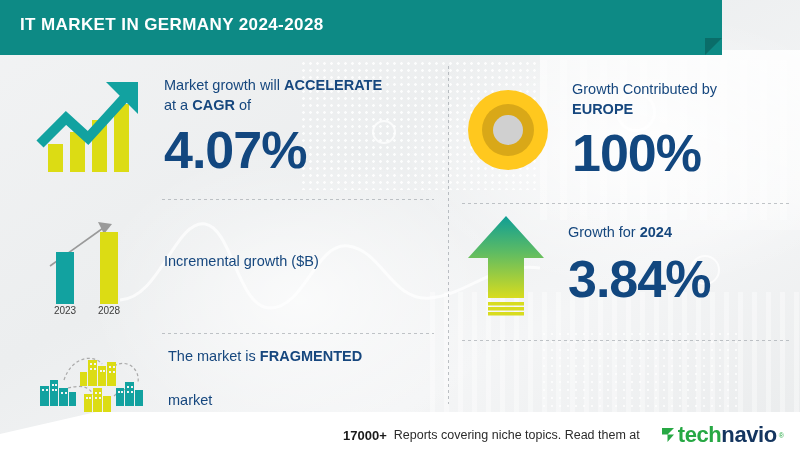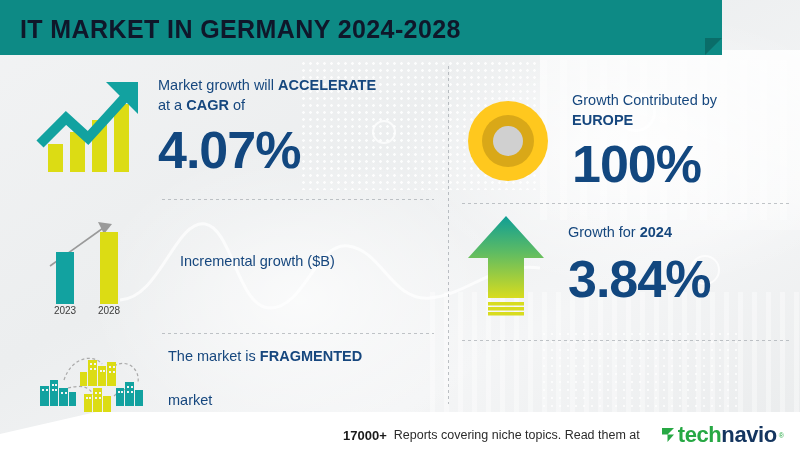--- a/index.html
+++ b/index.html
@@ -94,22 +94,22 @@
     top: 0; left: 0;
     width: 722px;
     height: 55px;
     background: #0d8a85;
     z-index: 5;
   }
   .header-title {
     position: absolute;
     left: 20px;
     top: 15px;
-    color: #0f172a;
-    font-size: 25px;
+    color: #ffffff;
+    font-size: 17px;
     font-weight: bold;
     letter-spacing: 0.4px;
     white-space: nowrap;
   }
   .header-fold {
     position: absolute;
     top: 38px;
     left: 705px;
     width: 0; height: 0;
     border-left: 17px solid #0a6d69;
@@ -157,42 +157,42 @@
     position: absolute;
     display: flex;
     align-items: center;
   }
   .stat-icon {
     flex: 0 0 auto;
     display: flex;
     align-items: center;
     justify-content: center;
   }
-  .stat-text { margin-left: 8px; }
+  .stat-text { margin-left: 14px; }
 
   .caption {
     color: #16477e;
     font-size: 14.5px;
     line-height: 1.35;
   }
   .caption b { font-weight: bold; }
 
   .bignum {
     color: #12477f;
     font-weight: bold;
     letter-spacing: -1px;
     line-height: 1;
   }
   .bignum.sz-xl { font-size: 52px; }
 
   
   .block-cagr   { left: 28px;  top: 72px;  width: 410px; }
   .block-incr   { left: 28px;  top: 208px; width: 410px; }
   .block-frag   { left: 28px;  top: 344px; width: 415px; }
-  .block-europe { left: 462px; top: 91px;  width: 330px; }
+  .block-europe { left: 462px; top: 80px;  width: 330px; }
   .block-2024   { left: 462px; top: 212px; width: 330px; }
 
   
   .footer {
     position: absolute;
     left: 0; bottom: 0;
     width: 800px;
     height: 38px;
     background: #ffffff;
     z-index: 4;
@@ -281,21 +281,21 @@
     <div class="stat-icon" style="flex-direction:column">
       <svg width="120" height="108" viewBox="0 0 120 108">
         <path d="M22,58 L78,18" fill="none" stroke="#9a9a9a" stroke-width="1.6"></path>
         <path d="M70,14 L84,16 L76,26 Z" fill="#9a9a9a"></path>
         <rect x="28" y="44" width="18" height="52" fill="#12a2a0"></rect>
         <rect x="72" y="24" width="18" height="72" fill="#dcdc14"></rect>
         <text x="37" y="106" font-family="Liberation Sans, sans-serif" font-size="10" fill="#3c3c3c" text-anchor="middle">2023</text>
         <text x="81" y="106" font-family="Liberation Sans, sans-serif" font-size="10" fill="#3c3c3c" text-anchor="middle">2028</text>
       </svg>
     </div>
-    <div class="stat-text" style="margin-left:32px">
+    <div class="stat-text" style="margin-left:16px">
       <div class="caption">Incremental growth ($B)</div>
     </div>
   </div>
 
   <div class="stat block-frag">
     <div class="stat-icon">
       <svg width="126" height="70" viewBox="0 0 126 70">
         <path d="M36,36 C44,12 66,10 74,20" fill="none" stroke="#aaaaaa" stroke-width="1.2" stroke-dasharray="3,2.5"></path>
         <path d="M86,22 C100,14 112,26 110,38" fill="none" stroke="#aaaaaa" stroke-width="1.2" stroke-dasharray="3,2.5"></path>
         <path d="M40,44 C56,40 62,44 66,52" fill="none" stroke="#aaaaaa" stroke-width="1.2" stroke-dasharray="3,2.5"></path>

